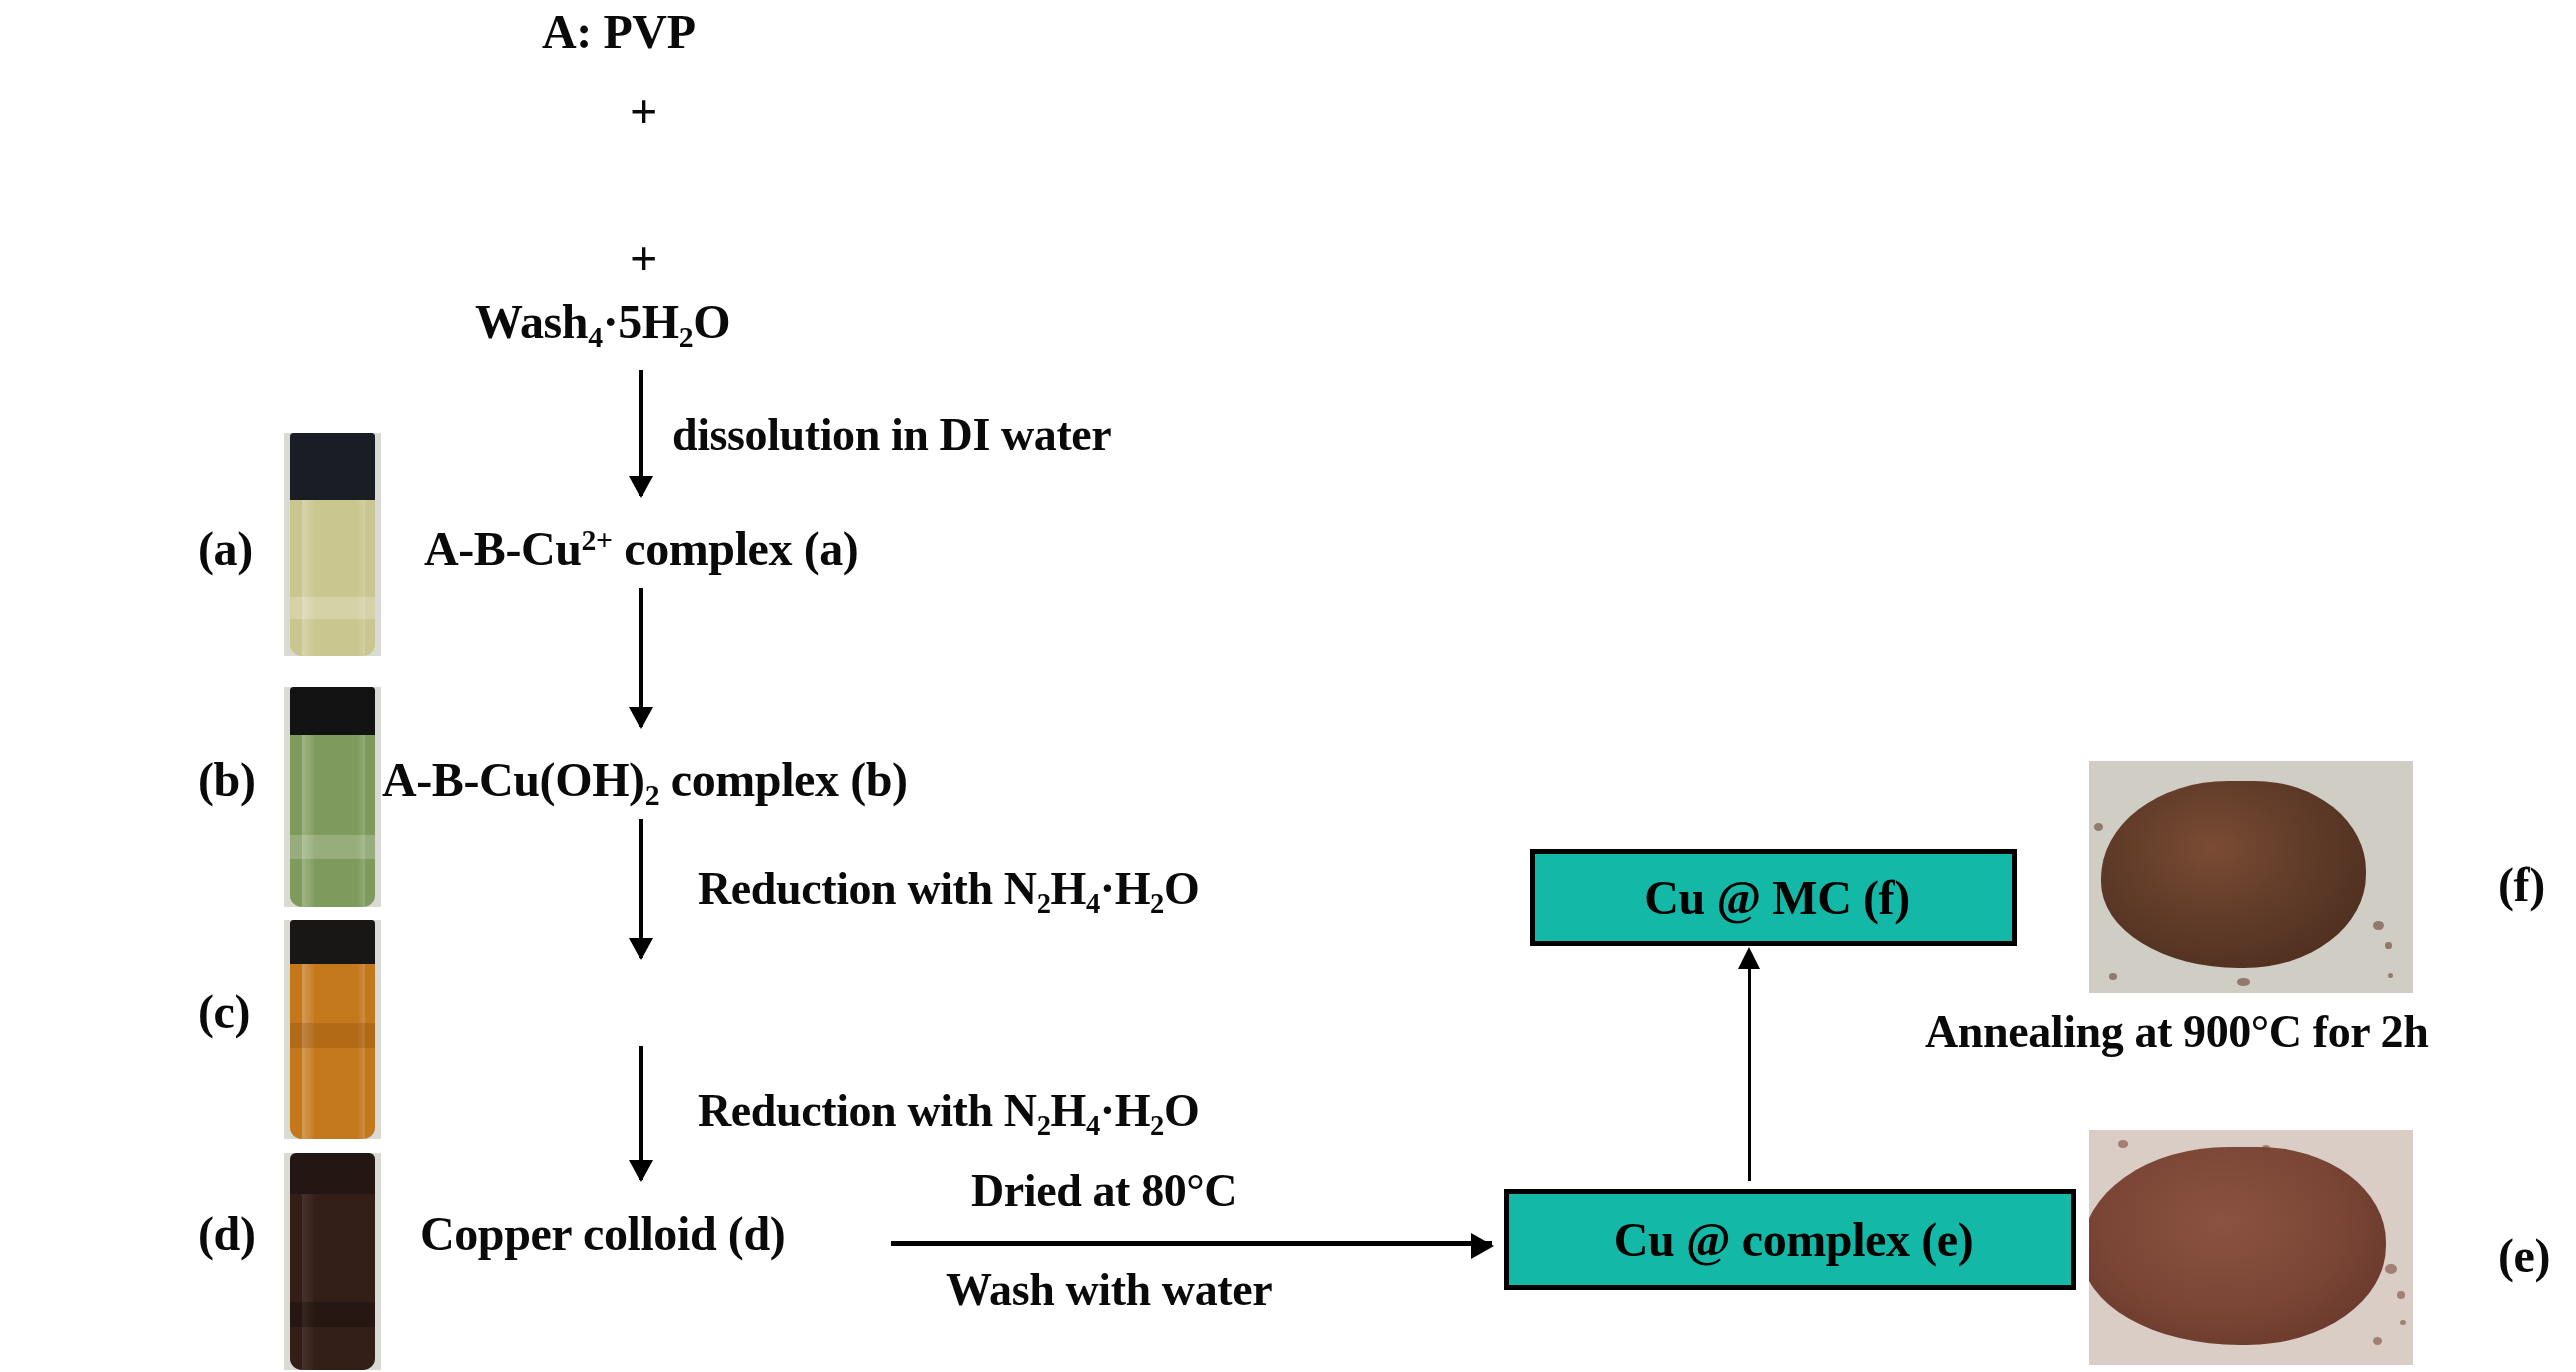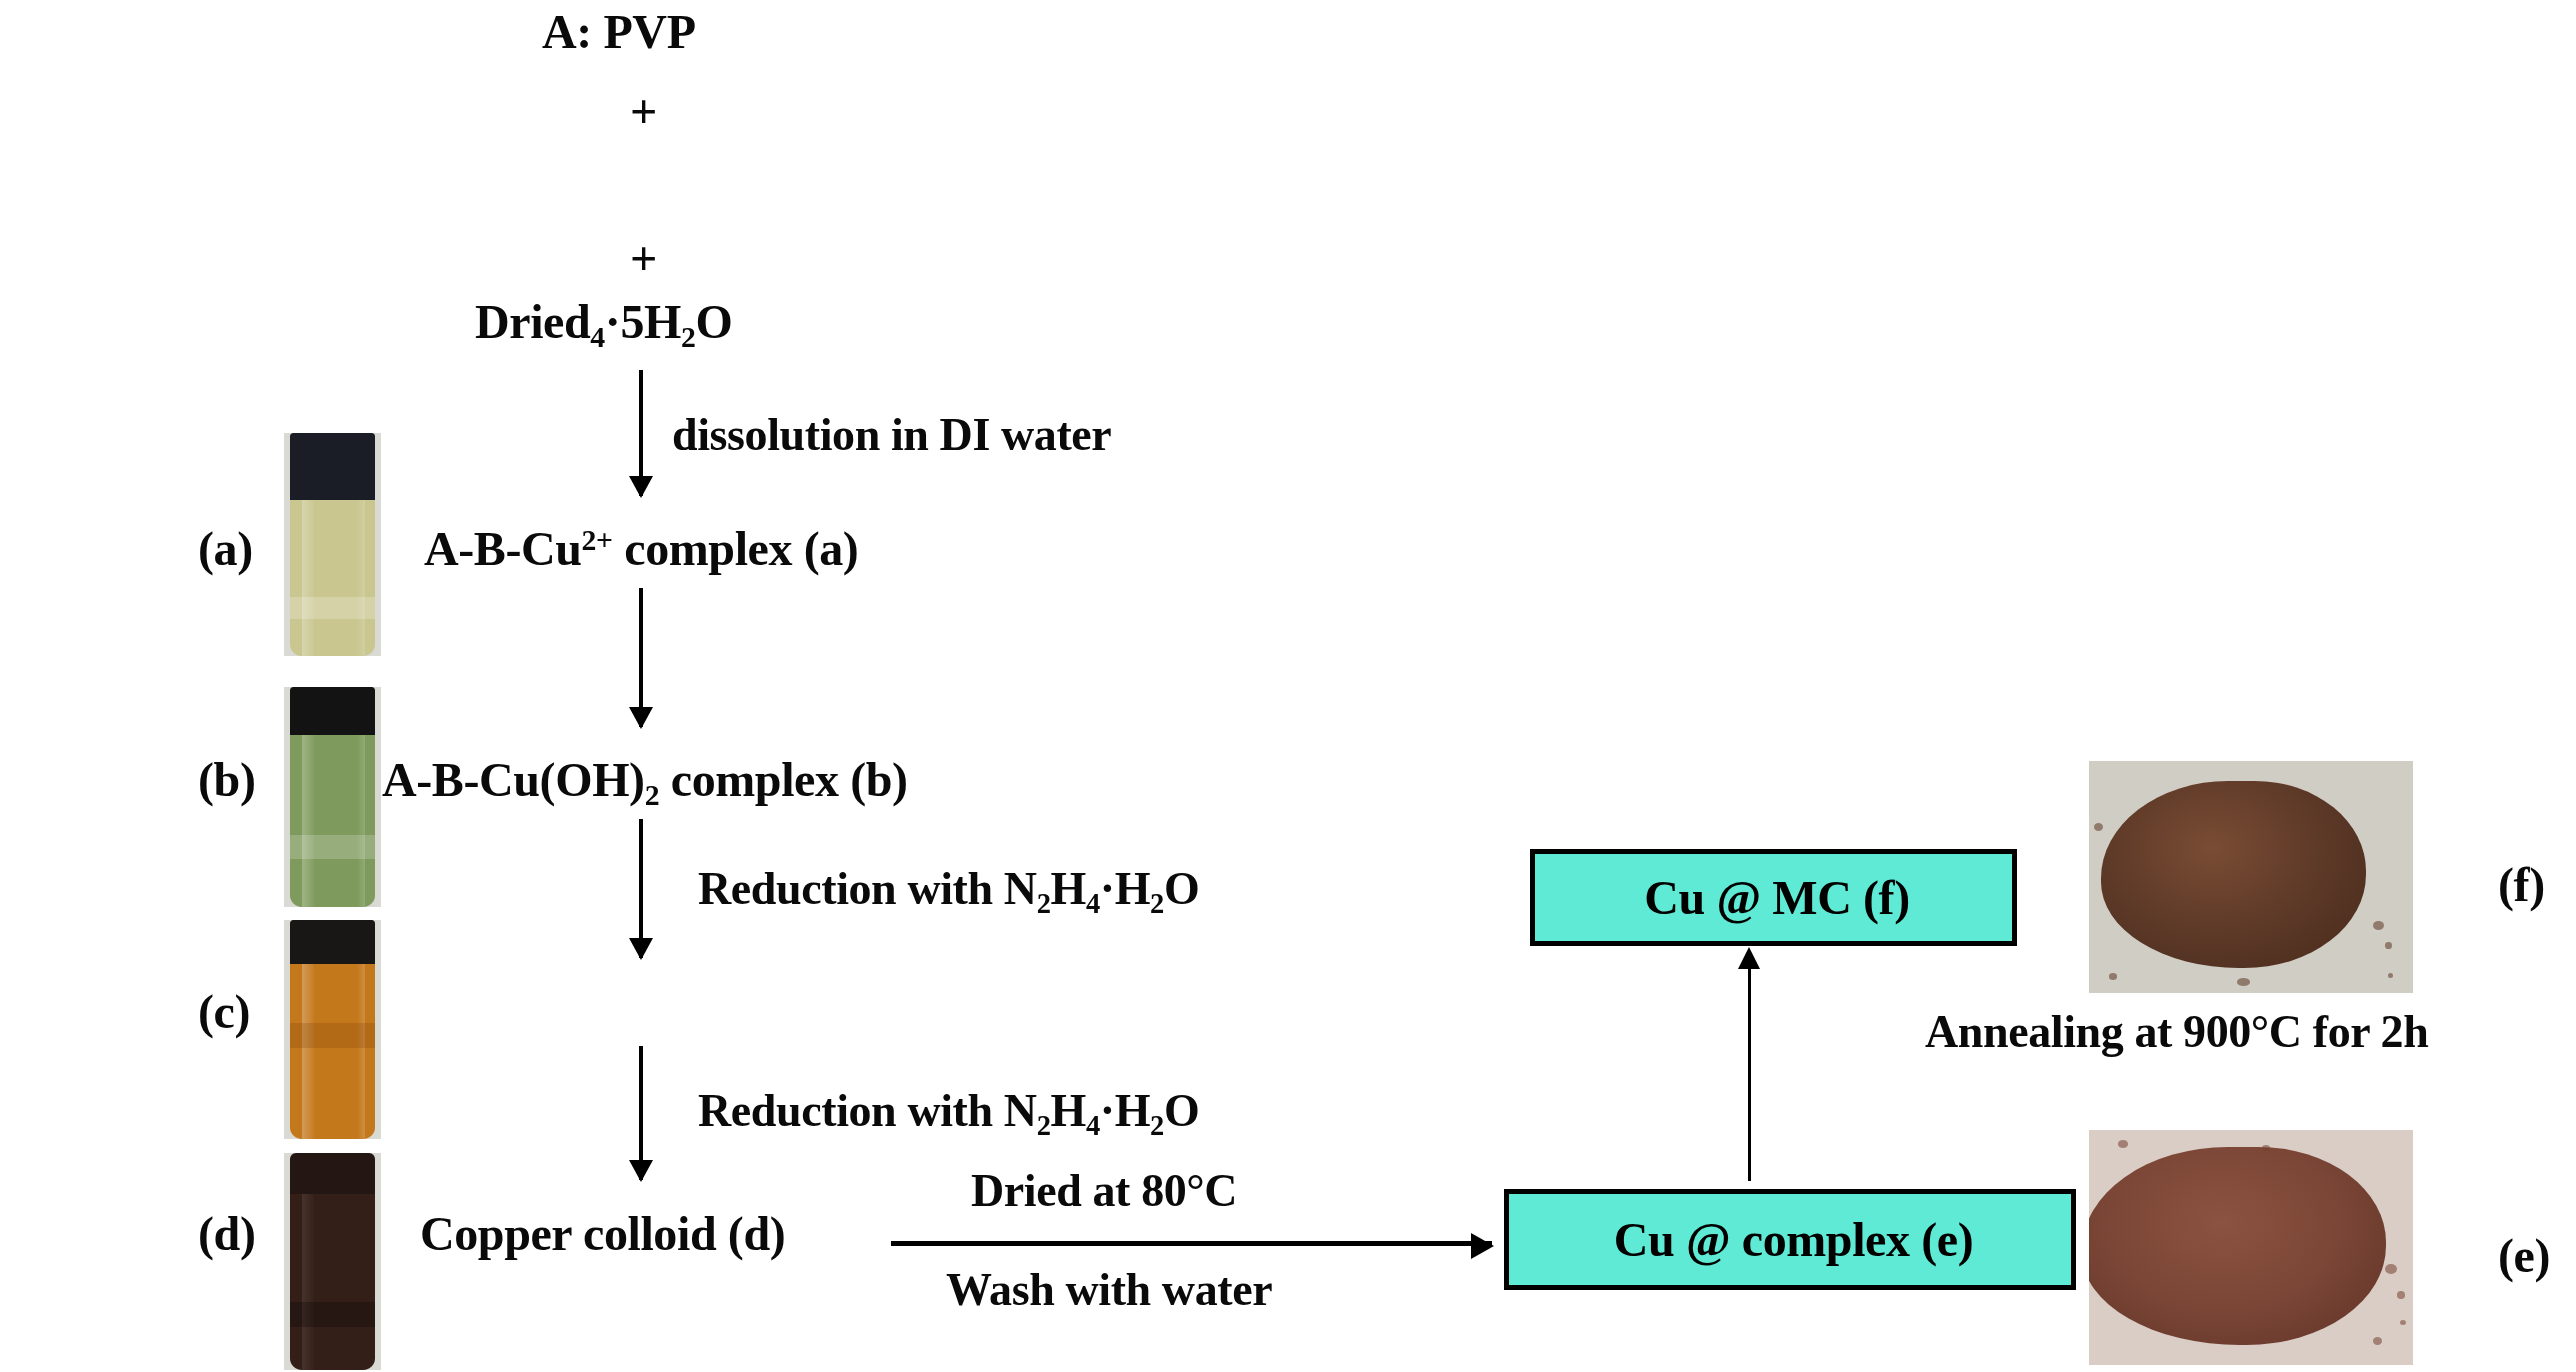--- a/index.html
+++ b/index.html
@@ -81,21 +81,21 @@
     width: 0; height: 0;
     border-top: 13.4px solid transparent;
     border-bottom: 13.4px solid transparent;
     border-left: 23.5px solid #000;
   }
 
   
   .pbox {
     position: absolute;
     border: 5.9px solid #000;
-    background: #5eead4;
+    background: #14b8a6;
     display: flex;
     align-items: center;
     justify-content: center;
     font-size: 48px;
     font-weight: bold;
     letter-spacing: -0.4px;
     box-sizing: border-box;
     padding-left: 7px;
   }
 
@@ -168,21 +168,21 @@
 <div id="canvas">
 
   <div class="txt reagent" style="left:542px; top:8.4px;">A: PVP</div>
 
   <div class="txt plus" style="left:630px; top:88px;">+</div>
 
 
   <div class="txt plus" style="left:630px; top:235px;">+</div>
 
   <div class="txt reagent" style="left:475px; top:298px;">
-    <span>Dried</span><span class="sub">4</span><span>·5H</span><span class="sub">2</span><span>O</span>
+    <span>Wash</span><span class="sub">4</span><span>·5H</span><span class="sub">2</span><span>O</span>
   </div>
 
   <div class="v-arrow" style="left:639px; top:370px; height:126px;"></div>
   <div class="v-arrow" style="left:639px; top:588px; height:139px;"></div>
   <div class="v-arrow" style="left:639px; top:819px; height:139px;"></div>
   <div class="v-arrow" style="left:639px; top:1046px; height:134px;"></div>
 
   <div class="txt cond" style="left:672px; top:412px;">dissolution in DI water</div>
 
 

